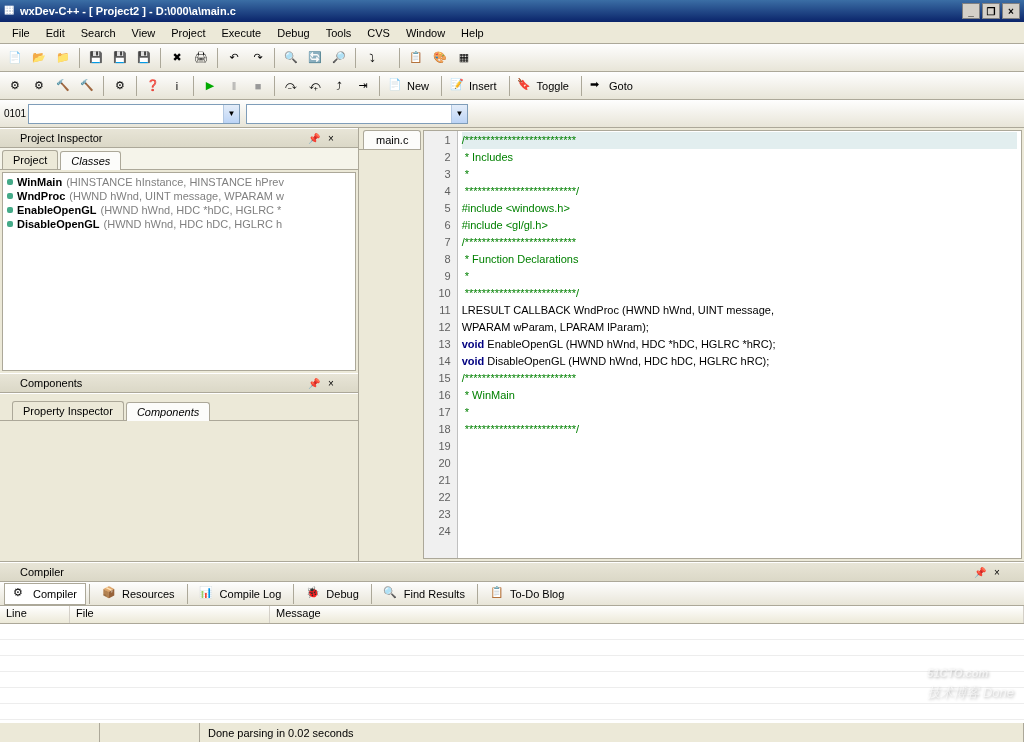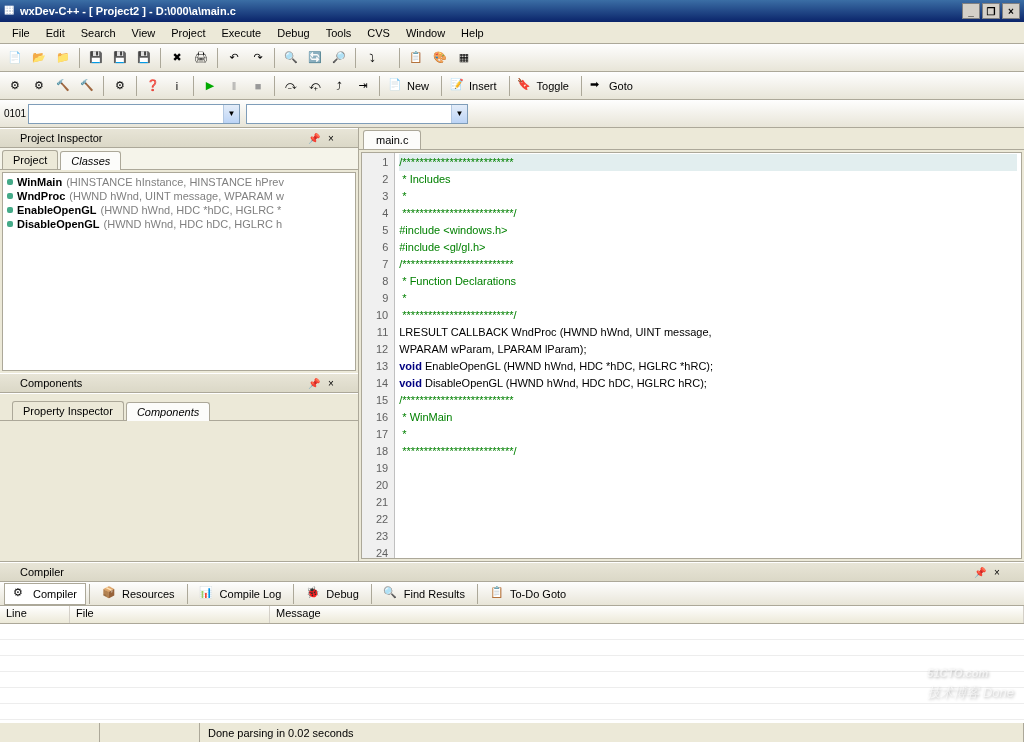--- a/index.html
+++ b/index.html
@@ -22,21 +22,21 @@
 .panel-header .pbtn { width: 14px; height: 14px; display: flex; align-items: center; justify-content: center; cursor: pointer; font-size: 10px; margin-left: 2px; }
 .tabs { background: #f5f4ea; display: flex; border-bottom: 1px solid #aca899; height: 22px; align-items: flex-end; padding-left: 2px; }
 .tab { padding: 3px 10px; background: #ece9d8; border: 1px solid #aca899; border-bottom: none; margin-right: 2px; cursor: pointer; border-radius: 3px 3px 0 0; }
 .tab.active { background: #fcfcfa; position: relative; top: 1px; font-style: italic; }
 .tree { flex: 1; background: #fff; border: 1px solid #aca899; margin: 2px; overflow: auto; padding: 2px; }
 .tree-item { display: flex; align-items: center; padding: 1px 2px; gap: 4px; white-space: nowrap; cursor: pointer; }
 .tree-item .fn { color: #000; font-weight: bold; }
 .tree-item .sig { color: #808080; }
 .sub-tabs { background: #ece9d8; display: flex; border-top: 1px solid #fff; border-bottom: 1px solid #aca899; height: 28px; align-items: flex-end; padding-left: 12px; }
 .comp-body { flex: 1; background: #ece9d8; }
-.editor-panel { flex: 1; display: flex; flex-direction: column; min-width: 0; }
+.editor-panel { flex: 1; display: flex; flex-direction: row; min-width: 0; }
 .editor-tabs { height: 22px; display: flex; align-items: flex-end; padding-left: 4px; background: #ece9d8; border-bottom: 1px solid #aca899; }
 .editor-tab { padding: 3px 12px; background: #fcfcfa; border: 1px solid #aca899; border-bottom: none; border-radius: 3px 3px 0 0; cursor: pointer; }
 .code-area { flex: 1; display: flex; background: #fff; border: 1px solid #aca899; margin: 2px 2px 2px 2px; font-family: 'Courier New', monospace; font-size: 13px; overflow: auto; }
 .gutter { background: #f0f0f0; border-right: 1px solid #c0c0c0; color: #606060; text-align: right; padding: 1px 6px 1px 14px; user-select: none; line-height: 17px; }
 .code-lines { flex: 1; padding: 1px 4px; line-height: 17px; white-space: pre; }
 .code-lines .hl { background: #e2eeef; display: block; }
 .cm { color: #008000; }
 .pp { color: #008000; }
 .kw { color: #000080; font-weight: bold; }
 .bottom-panel { display: flex; flex-direction: column; border-top: 1px solid #aca899; }
@@ -272,21 +272,21 @@
         <span>Debug</span>
       </div>
       <span class="sep"></span>
       <div class="btab">
         <span class="ic">🔍</span>
         <span>Find Results</span>
       </div>
       <span class="sep"></span>
       <div class="btab">
         <span class="ic">📋</span>
-        <span>To-Do Goto</span>
+        <span>To-Do Blog</span>
       </div>
     </div>
   <div class="grid">
     <div class="grid-header">
       <div style="width:70px">Line</div>
       <div style="width:200px">File</div>
       <div style="flex:1">Message</div>
     </div>
     <div class="grid-body">
       <div class="row"></div>

